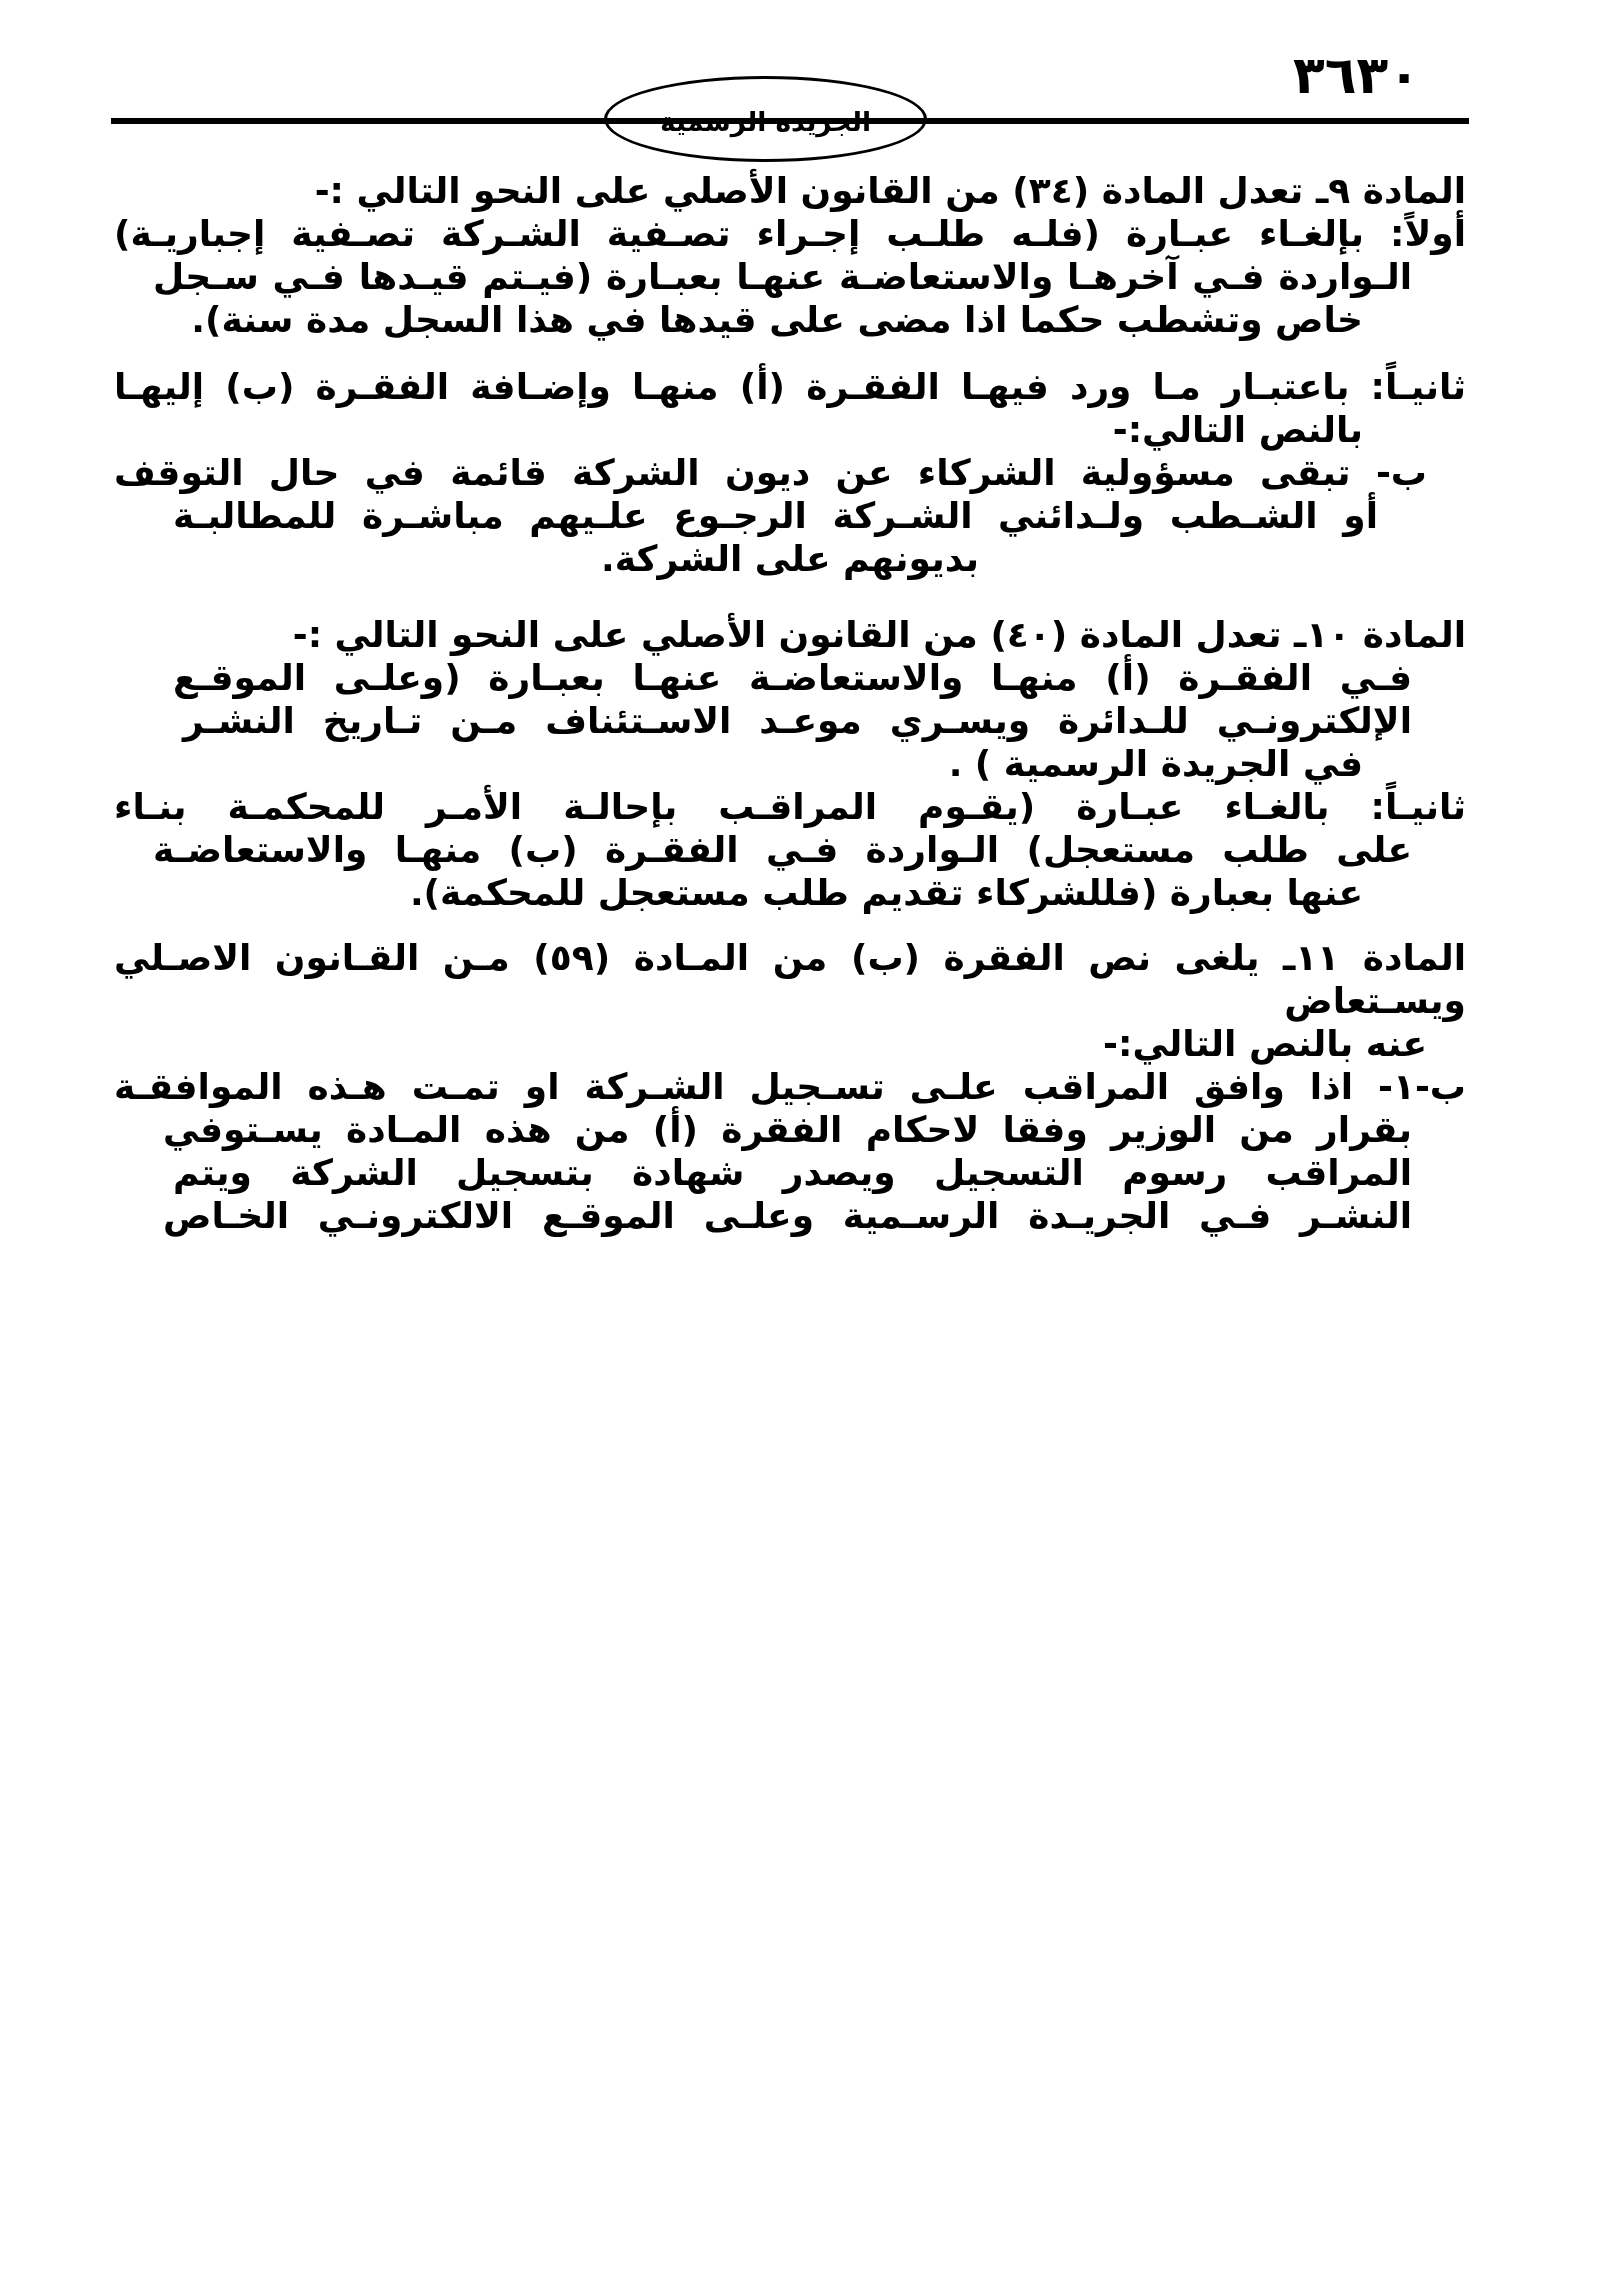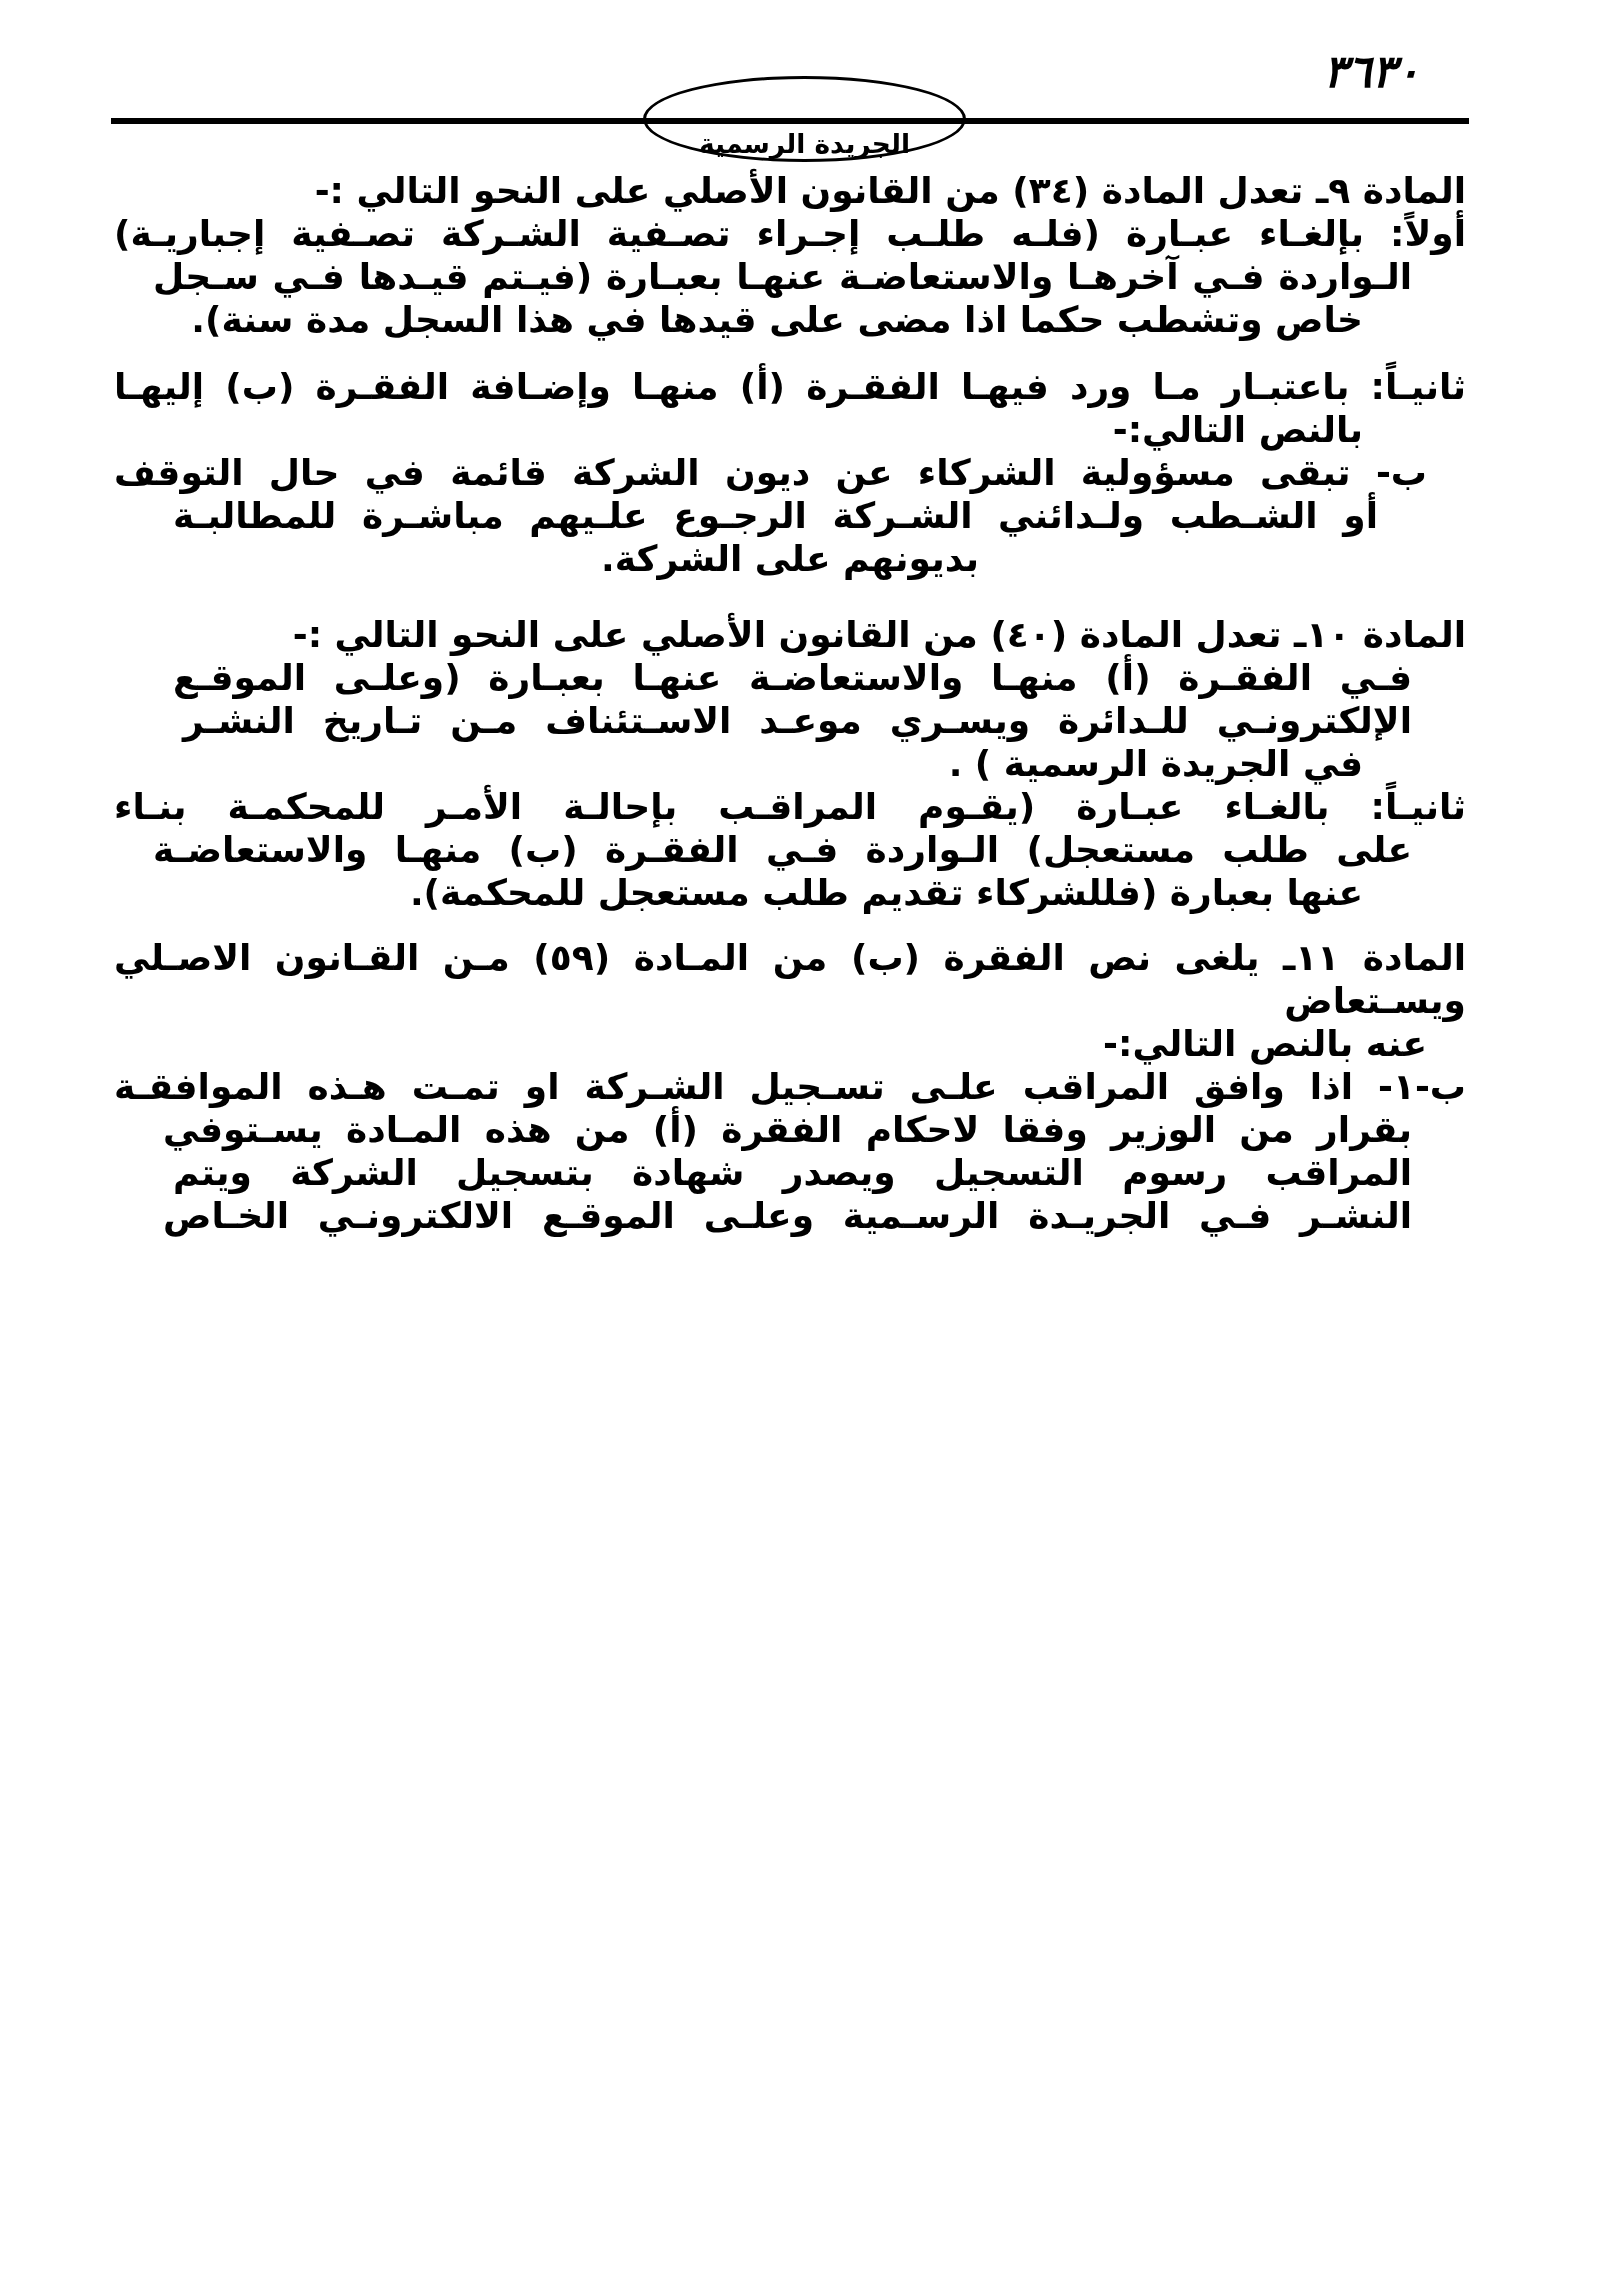--- a/index.html
+++ b/index.html
@@ -14,46 +14,45 @@
     background: #ffffff;
     overflow: hidden;
     font-family: "DejaVu Sans", sans-serif;
     font-weight: bold;
     color: #000000;
   }
   .page-number {
     position: absolute;
     top: 45px;
     right: 201px;
-    font-size: 45px;
+    font-size: 52px;
     letter-spacing: 9.8px;
     direction: rtl;
-    font-style: italic;
   }
   .header-rule {
     position: absolute;
     top: 118px;
     left: 111px;
     width: 1358px;
     height: 5.9px;
     background: #000000;
   }
   .masthead-oval {
     position: absolute;
     top: 76px;
-    left: 643px;
+    left: 604px;
     width: 323px;
     height: 86px;
     border: 3.9px solid #000000;
     border-radius: 50%;
     box-sizing: border-box;
     background: transparent;
     display: flex;
     justify-content: center;
-    align-items: flex-end;
+    align-items: center;
     padding-top: 4.9px;
   }
   .masthead-title {
     font-size: 26.5px;
     direction: rtl;
     white-space: nowrap;
   }
   .textblock {
     position: absolute;
     top: 169px;

